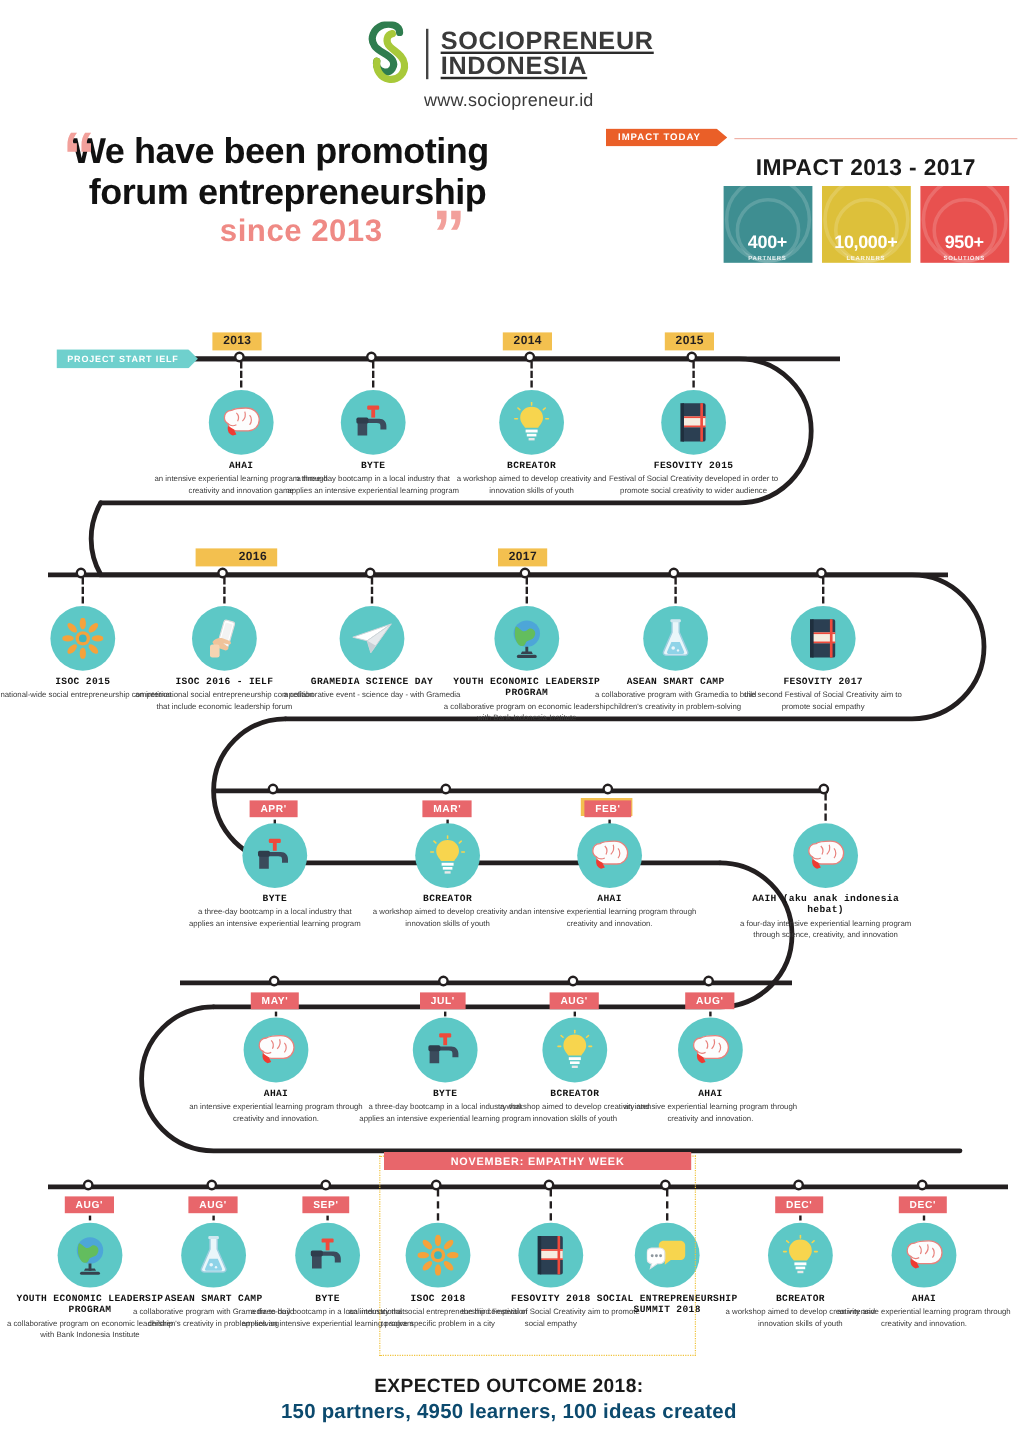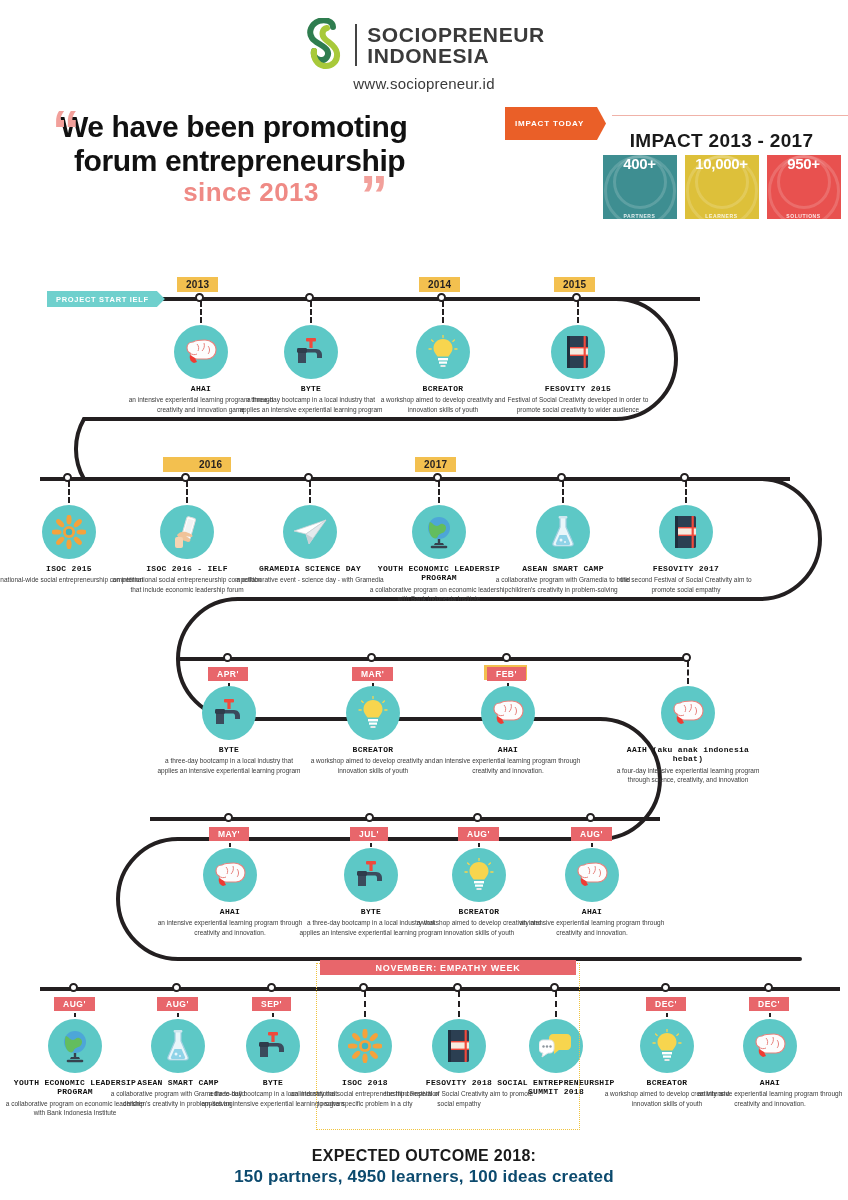--- a/index.html
+++ b/index.html
@@ -10,42 +10,42 @@
     color: #2b2b2b;
     position: relative;
     overflow: hidden;
   }
   
   .logo-block { position:absolute; left:0; top:18px; width:848px; display:flex; justify-content:center; align-items:flex-start; }
   .logo-inner { display:flex; flex-direction:column; align-items:center; }
   .logo-row { display:flex; align-items:center; gap:10px; }
   .logo-mark { width:42px; height:54px; position:relative; }
   .logo-divider { width:2px; height:42px; background:#444; }
-  .logo-text { line-height:1.0; }
+  .logo-text { line-height:1.0;text-decoration:underline; }
   .logo-text .l1, .logo-text .l2 { font-weight:bold; font-size:21px; letter-spacing:.6px; color:#3a3a3a; display:block; }
   .logo-url { font-size:15px; color:#3a3a3a; margin-top:3px; letter-spacing:.2px; }
 
   
   .headline { position:absolute; left:60px; top:110px; width:420px; }
   .headline .qmark { position:absolute; font-size:56px; font-weight:bold; color:#f2a09b; line-height:1; }
   .qm-open { left:-8px; top:-8px; }
   .qm-close { right:92px; top:57px; }
   .headline h1 { font-size:30px; font-weight:bold; line-height:1.12; letter-spacing:-.4px; color:#111; }
   .headline .l3 { font-size:26px; font-weight:bold; color:#ef8a85; letter-spacing:.4px; text-align:center; padding-right:38px;}
   .headline .l2 { padding-left:14px; }
 
   
-  .impact-tag { position:absolute; left:505px; top:107px; height:33px; background:#ea5f28; color:#fff;
+  .impact-tag { position:absolute; left:505px; top:107px; height:15px; background:#ea5f28; color:#fff;
     font-size:8px; font-weight:bold; letter-spacing:.8px; padding:0 22px 0 10px; display:flex; align-items:center;
     clip-path: polygon(0 0, calc(100% - 9px) 0, 100% 50%, calc(100% - 9px) 100%, 0 100%); }
   .impact-rule { position:absolute; left:612px; top:115px; width:236px; height:1px; background:#f0b2a8; }
   .impact-title { position:absolute; left:595px; top:130px; width:253px; text-align:center;
     font-size:19px; font-weight:bold; letter-spacing:.3px; color:#1a1a1a; }
   .impact-cards { position:absolute; left:595px; top:155px; width:253px; display:flex; gap:8px; justify-content:center; }
-  .icard { width:74px; height:64px; display:flex; flex-direction:column; align-items:center; justify-content:space-between; position:relative; overflow:hidden; }
+  .icard { width:74px; height:64px; display:flex; flex-direction:column; align-items:center; justify-content:flex-end; position:relative; overflow:hidden; }
   .icard .rings { position:absolute; width:72px; height:72px; border-radius:50%; border:3px solid rgba(255,255,255,.16); }
   .icard .rings2 { position:absolute; width:54px; height:54px; border-radius:50%; border:3px solid rgba(255,255,255,.16); }
   .icard .num { font-size:15px; font-weight:bold; color:#fff; position:relative; letter-spacing:-.3px; }
   .icard .lbl { font-size:5px; font-weight:bold; color:rgba(255,255,255,.85); letter-spacing:.6px; position:relative; margin-top:2px;}
 
   
   #track { position:absolute; left:0; top:0; width:848px; height:1200px; pointer-events:none; }
 
   
   .node { position:absolute; width:150px; text-align:center; }

